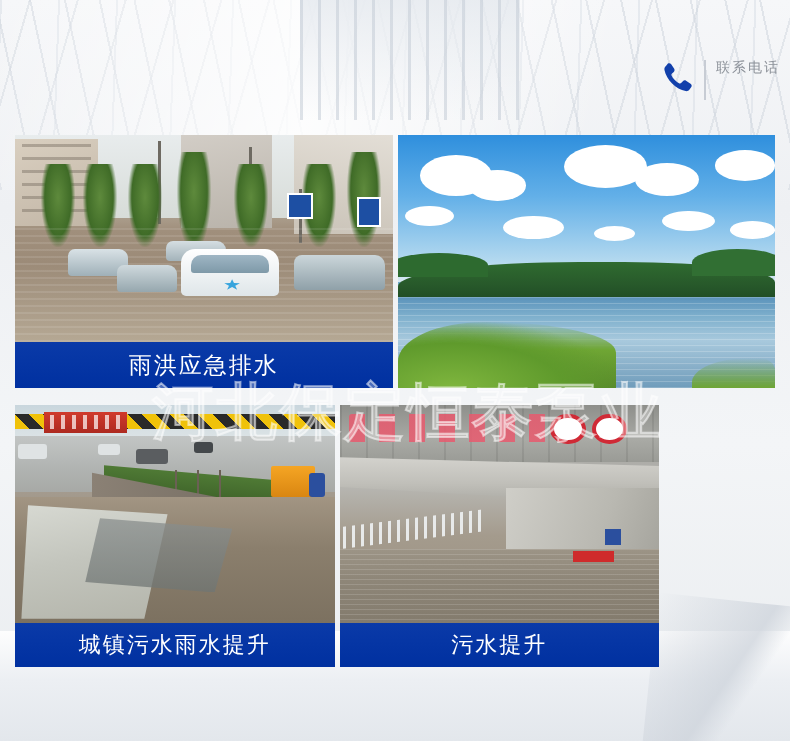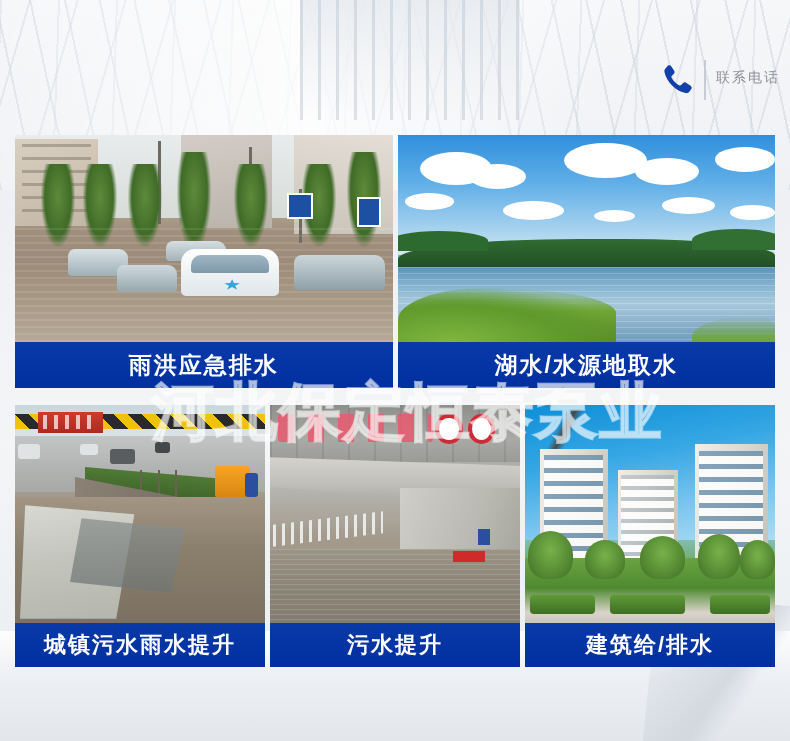--- a/index.html
+++ b/index.html
@@ -54,21 +54,21 @@
   }
   .main-title {
     position: absolute; left: 18px; top: 47px;
     font-size: 56px; font-weight: 800; letter-spacing: 1px;
     color: #1240ab; white-space: nowrap; line-height: 1;
     font-family: "Liberation Sans", "DejaVu Sans", sans-serif;
     text-shadow: 0 1px 0 rgba(255,255,255,.6);
   }
   .contact {
     position: absolute; right: 10px; top: 60px;
-    display: flex; align-items: center; gap: 10px;
+    display: flex; align-items: flex-start; gap: 10px;
   }
   .phone-icon { width: 36px; height: 36px; display: block; flex: 0 0 auto; }
   .contact-divider {
     width: 2px; height: 40px; background: #c7ccd4; flex: 0 0 auto;
   }
   .contact-text { display: flex; flex-direction: column; line-height: 1; }
   .contact-label {
     font-size: 14px; color: #8c9199; letter-spacing: 2px;
     margin-bottom: 6px; font-weight: 500;
   }
@@ -76,54 +76,54 @@
     font-size: 27px; font-weight: 800; color: #1240ab; letter-spacing: .5px;
   }
 
   
   .watermark {
     position: absolute; left: 0; top: 352px; width: 790px; height: 120px;
     z-index: 6; pointer-events: none;
     display: flex; flex-direction: column; align-items: center; justify-content: center;
   }
   .wm-cn {
-    font-size: 62px; font-weight: 700; letter-spacing: 2px;
+    font-size: 62px; font-weight: 400; letter-spacing: 2px;
     color: rgba(255,255,255,.30);
     -webkit-text-stroke: 2px rgba(255,255,255,.55);
     white-space: nowrap; line-height: 1; margin-left: 25px;
   }
   .wm-en {
     font-size: 19px; font-weight: 700; letter-spacing: 13px;
     color: rgba(255,255,255,.35);
     -webkit-text-stroke: 1px rgba(255,255,255,.5);
     margin-top: 4px; white-space: nowrap;
   }
 
   
   .grid-top {
     position: absolute; left: 15px; top: 135px;
     width: 760px; height: 253px;
     display: flex; gap: 5px; z-index: 2;
   }
   .grid-bottom {
     position: absolute; left: 15px; top: 405px;
-    width: 760px; height: 262px;
+    width: 644px; height: 262px;
     display: flex; gap: 5px; z-index: 2;
   }
   .card {
     position: relative; flex: 1 1 0; overflow: hidden;
     display: flex; flex-direction: column;
     background: #fff;
   }
   .photo { position: relative; flex: 1 1 auto; overflow: hidden; }
   .caption {
     flex: 0 0 auto; height: 46px;
     background: linear-gradient(180deg, #0a3aa8 0%, #0030a0 100%);
     color: #fff; display: flex; align-items: center; justify-content: center;
-    font-size: 23px; font-weight: 700; letter-spacing: 2px;
+    font-size: 23px; font-weight: 400; letter-spacing: 2px;
   }
   .grid-bottom .caption { height: 44px; font-size: 22px; }
 
   
   .p-flood { background: linear-gradient(180deg,#cfd6d2 0%,#b4aa9a 34%,#a08f7c 46%,#9c8b78 62%,#b5a894 100%); }
   .p-flood .sky { position:absolute; left:0; top:0; width:100%; height:40%;
     background: linear-gradient(180deg,#e8eced,#d7dcd8); }
   .p-flood .bldgL { position:absolute; left:0; top:2%; width:22%; height:42%;
     background: linear-gradient(160deg,#d9cfc0,#c2b6a6); }
   .p-flood .bldgL::after{content:"";position:absolute;inset:6% 8%;
@@ -350,21 +350,20 @@
         <div class="cloud k6"></div>
       <div class="cloud k7"></div>
         <div class="cloud k8"></div>
         <div class="cloud k9"></div>
       <div class="cloud k10"></div>
       <div class="treeline"></div>
       <div class="lake"></div>
       <div class="grass"></div>
         <div class="grass2"></div>
     </div>
-    <div class="caption">湖水/水源地取水</div>
   </div>
 
 </div>
 
 <div class="watermark">
   <div class="wm-cn">河北保定恒泰泵业</div>
 </div>
 
 <div class="grid-bottom">
 
@@ -401,33 +400,14 @@
       <div class="soffit"></div>
       <div class="wall"></div>
       <div class="rail"></div>
       <div class="water"></div>
       <div class="bluesign"></div>
       <div class="redsign"></div>
     </div>
     <div class="caption">污水提升</div>
   </div>
 
-  <div class="card">
-    <div class="photo p-bldg">
-      <div class="sky"></div>
-      <div class="branch"></div>
-      <div class="twr twrB"></div>
-      <div class="twr twrA"></div>
-      <div class="twr twrC"></div>
-      <div class="ground"></div>
-      <div class="shrub sh1"></div>
-        <div class="shrub sh2"></div>
-        <div class="shrub sh3"></div>
-      <div class="shrub sh4"></div>
-        <div class="shrub sh5"></div>
-      <div class="hedge h1"></div>
-        <div class="hedge h2"></div>
-        <div class="hedge h3"></div>
-    </div>
-    <div class="caption">建筑给/排水</div>
-  </div>
 
 </div>
 
 </body></html>

